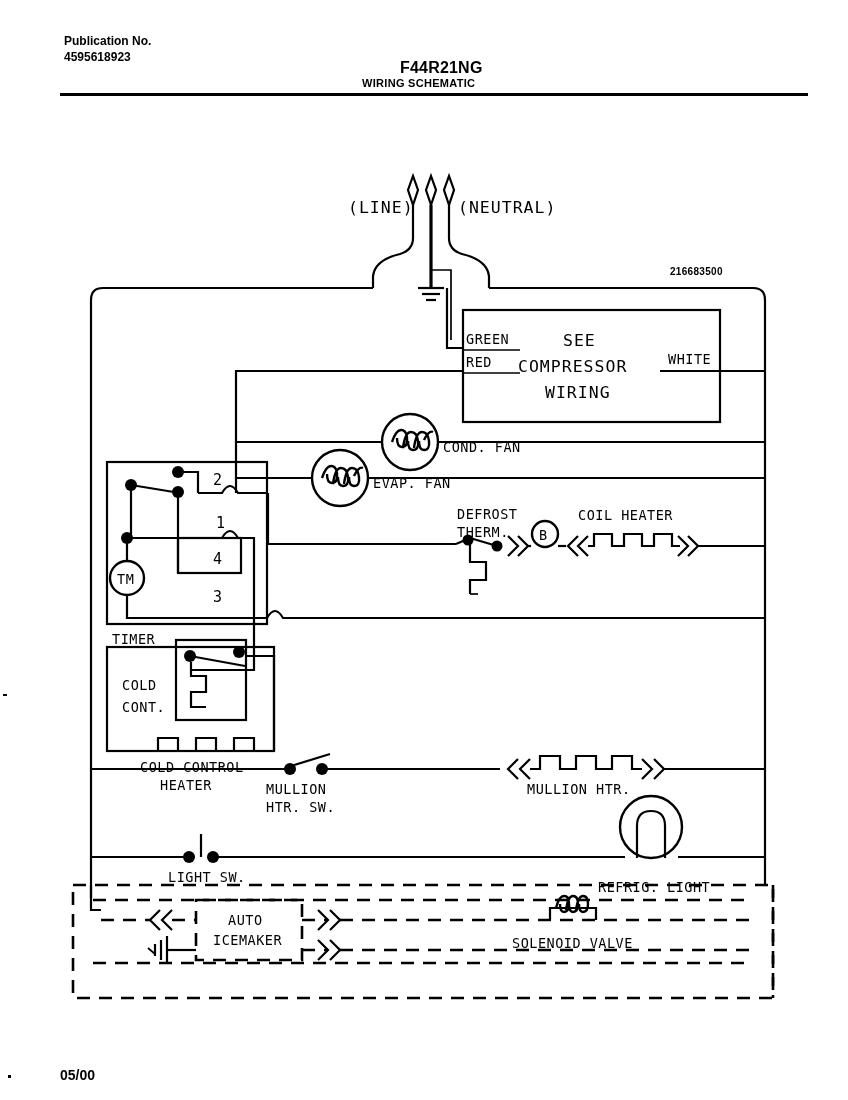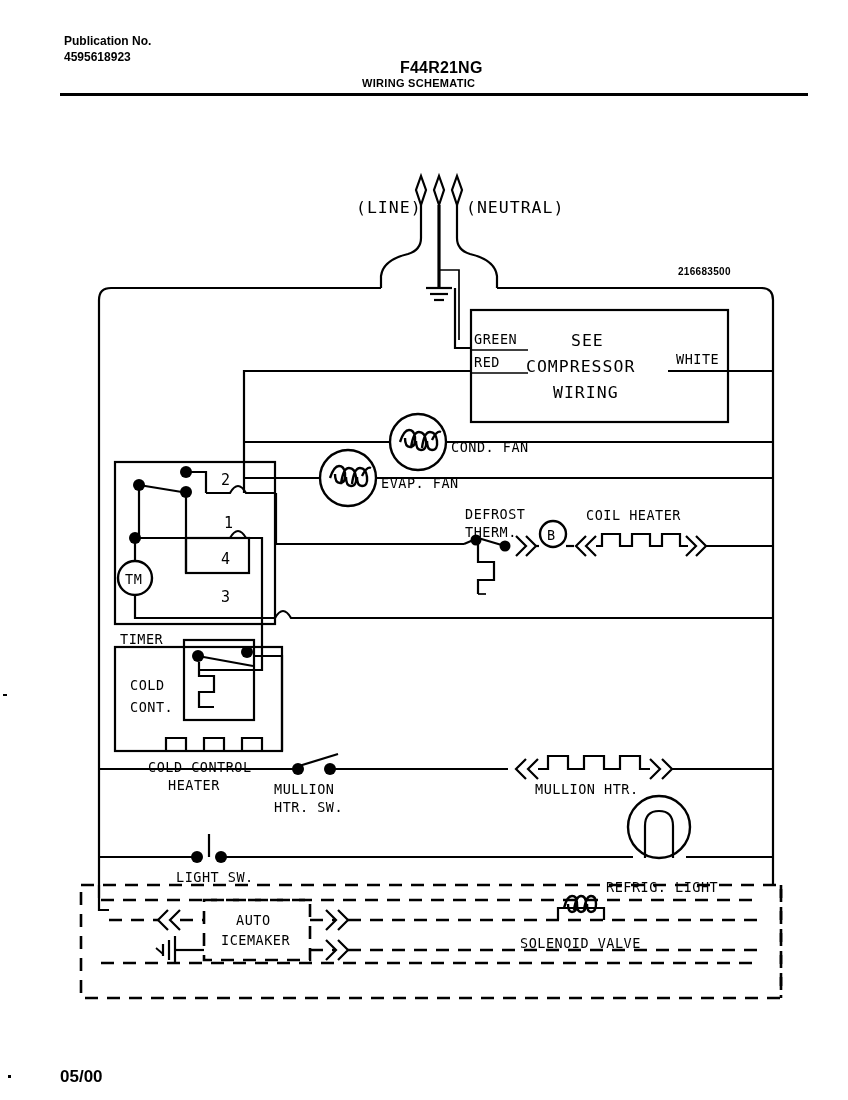--- a/index.html
+++ b/index.html
@@ -10,27 +10,27 @@
   }
   .page{position:absolute;inset:0;}
 
   
   .hdr-pub{position:absolute;left:64px;top:33px;font-size:12px;font-weight:bold;line-height:1.35;}
   .hdr-model{position:absolute;left:400px;top:35px;font-size:16px;font-weight:bold;letter-spacing:.2px;margin-top:24px;}
   .hdr-title{position:absolute;left:362px;top:77px;font-size:11px;font-weight:bold;letter-spacing:.3px;}
   .hdr-rule{position:absolute;left:60px;top:93px;width:748px;height:3px;background:#000;}
 
   
-  .ft-date{position:absolute;left:60px;top:1067px;font-size:17px;font-weight:bold;}
+  .ft-date{position:absolute;left:60px;top:1067px;font-size:14px;font-weight:bold;}
   .ft-page{position:absolute;left:418px;top:1067px;font-size:11px;font-weight:bold;margin-top:48px;}
   .ft-tick{position:absolute;left:8px;top:1075px;width:3px;height:3px;background:#000;}
   .lmark{position:absolute;left:3px;top:694px;width:4px;height:2px;background:#000;}
 
   
-  .schem{position:absolute;left:0;top:110px;width:680px;height:900px;padding-left:8px;}
+  .schem{position:absolute;left:0;top:110px;width:680px;height:900px;}
   svg{display:block;}
   .wire{fill:none;stroke:#000;stroke-width:2.2;}
   .wire-thin{fill:none;stroke:#000;stroke-width:1.7;}
   .wire-thick{fill:none;stroke:#000;stroke-width:3.2;}
   .box{fill:none;stroke:#000;stroke-width:2.2;}
   .dash{fill:none;stroke:#000;stroke-width:2.6;stroke-dasharray:13 9;}
   .dashbox{fill:none;stroke:#000;stroke-width:2.6;stroke-dasharray:13 9;}
   .node{fill:#000;}
   .sym{fill:none;stroke:#000;stroke-width:2.4;}
   .lbl{font-family:"DejaVu Sans Mono", monospace;font-size:13.5px;fill:#000;letter-spacing:.5px;}

